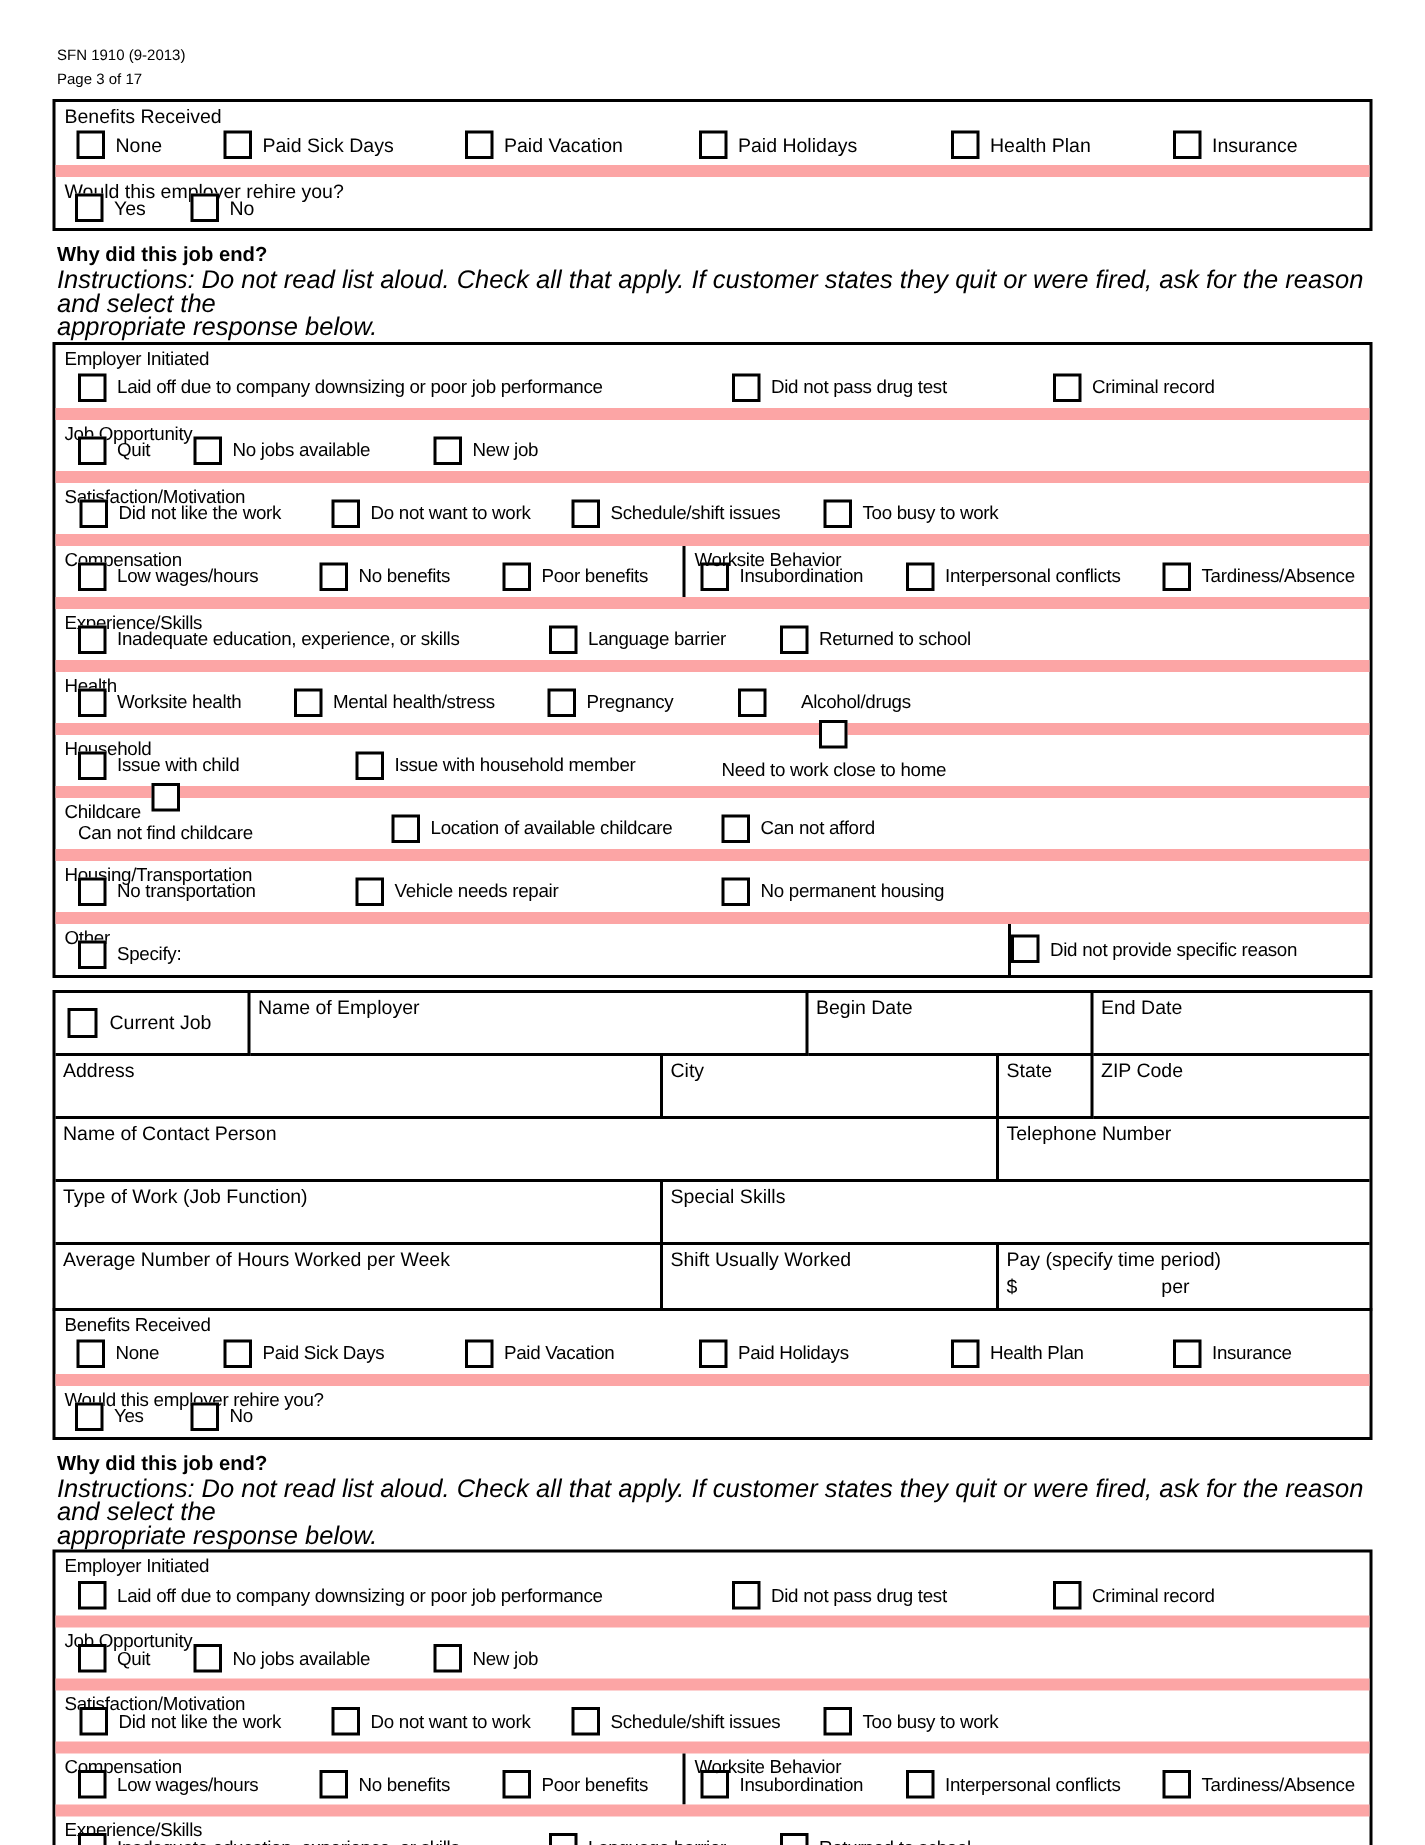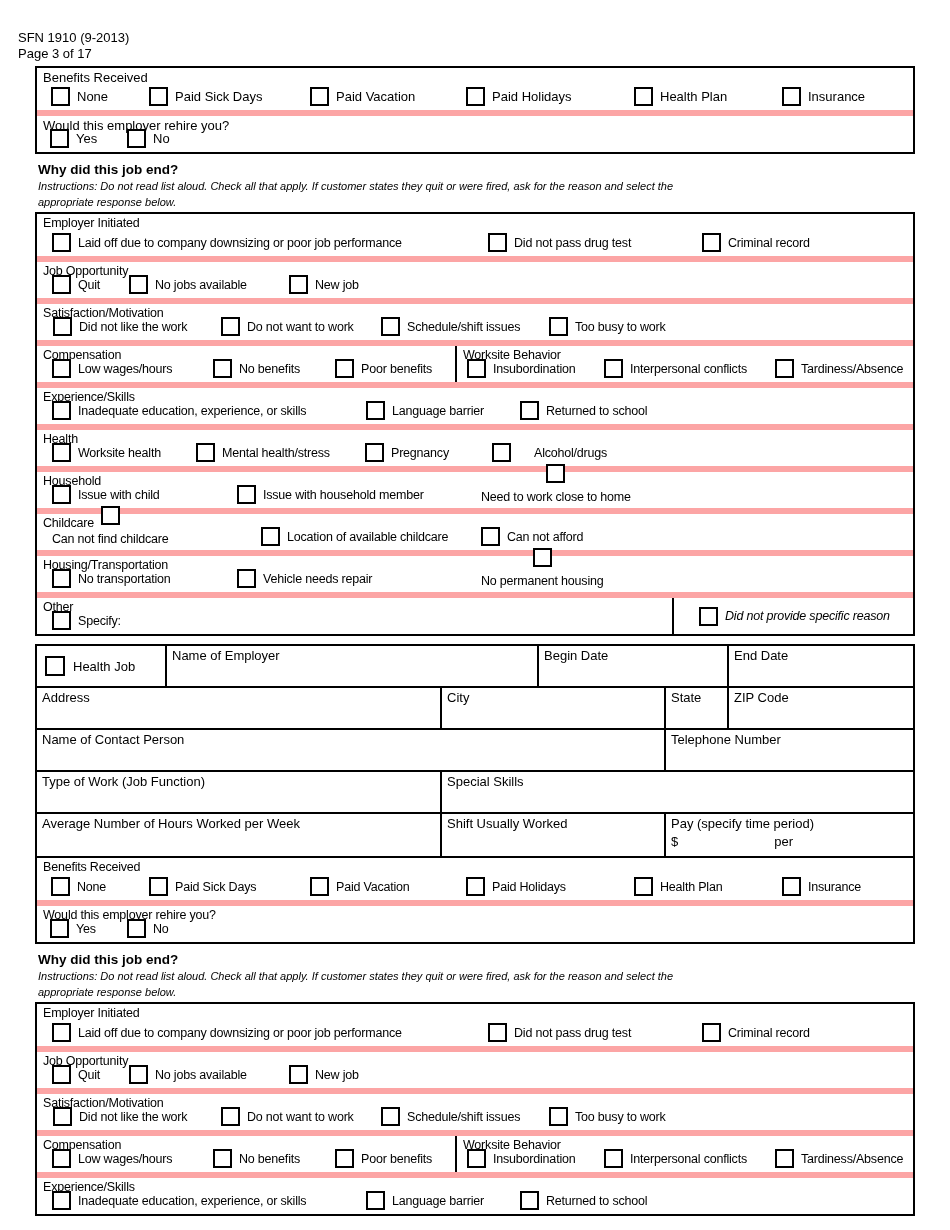--- a/index.html
+++ b/index.html
@@ -1,36 +1,36 @@
 <!DOCTYPE html>
 <html><head>
 <meta charset="utf-8">
 <style>
   html,body{margin:0;padding:0;}
   body{
     width:950px;height:1230px;background:#ffffff;color:#000;
     font-family:"Liberation Sans", sans-serif;
     position:relative;overflow:hidden;
   }
-  .hdr{margin:30px 0 0 18px;font-size:13px;line-height:16px;}
+  .hdr{margin:30px 0 0 38px;font-size:10px;line-height:16px;}
   .heading{font-weight:bold;font-size:13.5px;margin:8px 0 2px 38px;}
-  .instr{font-style:italic;font-size:11px;line-height:15.5px;margin-left:38px;width:880px;}
+  .instr{font-style:italic;font-size:17px;line-height:15.5px;margin-left:38px;width:880px;}
   .fbox{
     width:880px;margin-left:35px;border:2px solid #000;box-sizing:border-box;background:#fff;
   }
   .mt4{margin-top:4px}.mt2{margin-top:2px}.mtm2{margin-top:-2px}
   .reg{font-size:13px;}
   .cond{font-size:12.5px;letter-spacing:-0.2px;}
-  .sec-row{position:relative;height:42px;border-top:6px solid #fca5a5;box-sizing:border-box;}
+  .sec-row{position:relative;height:42px;border-top:8px solid #fca5a5;box-sizing:border-box;}
   .sec-row.first{border-top:none;}
   .sec-label{position:absolute;top:2px;left:6px;white-space:nowrap;}
   .cb-item{position:absolute;bottom:4px;display:flex;align-items:center;gap:7px;white-space:nowrap;}
   .cb{width:15px;height:15px;border:2px solid #000;background:#fff;flex:none;}
   .cell2{position:absolute;top:0;bottom:0;right:0;border-left:2px solid #000;}
-  .cell2.center{display:flex;align-items:center;padding-left:25px;font-style:italic;}
+  .cell2.center{display:flex;align-items:center;padding-left:0;}
   .cell2.center .cb-item{position:static;}
   .etable{
     display:grid;grid-template-columns:130px 275px 97px 127px 63px 184px;grid-auto-rows:42px;
     width:880px;margin:8px 0 0 35px;border:2px solid #000;box-sizing:border-box;font-size:13px;
   }
   .tc{border-right:2px solid #000;border-bottom:2px solid #000;padding:2px 5px;box-sizing:border-box;position:relative;overflow:hidden;}
   .no-r{border-right:none}.no-b{border-bottom:none}
   .cjcell{display:flex;align-items:center;gap:8px;padding-left:8px;}
   .cb-big{width:16px;height:16px;border:2px solid #000;background:#fff;flex:none;}
   .payline{margin-top:3px;display:flex;}
@@ -237,21 +237,21 @@
     <div class="sec-row">
       <div class="sec-label">Housing/Transportation</div>
       <span class="cb-item" style="left: 15px;">
         <span class="cb"></span>
         <span>No transportation</span>
       </span>
       <span class="cb-item" style="left: 200px;">
         <span class="cb"></span>
         <span>Vehicle needs repair</span>
       </span>
-      <span class="cb-item" style="left: 444px; flex-direction: column;">
+      <span class="cb-item" style="left: 444px;">
         <span class="cb"></span>
         <span>No permanent housing</span>
       </span>
     </div>
     <div class="sec-row">
       <div class="sec-label">Other</div>
       <span class="cb-item" style="left: 15px;">
         <span class="cb"></span>
         <span>Specify:</span>
       </span>
@@ -261,21 +261,21 @@
           <span>Did not provide specific reason</span>
         </span>
       </div>
     </div>
   </div>
 
 <div class="etable">
 
   <div class="tc cjcell" style="grid-column:1/2">
     <span class="cb-big"></span>
-    <span>Health Job</span>
+    <span>Current Job</span>
   </div>
   <div class="tc" style="grid-column:2/4">
     <span>Name of Employer</span>
   </div>
   <div class="tc" style="grid-column:4/6">
     <span>Begin Date</span>
   </div>
   <div class="tc no-r" style="grid-column:6/7">
     <span>End Date</span>
   </div>

